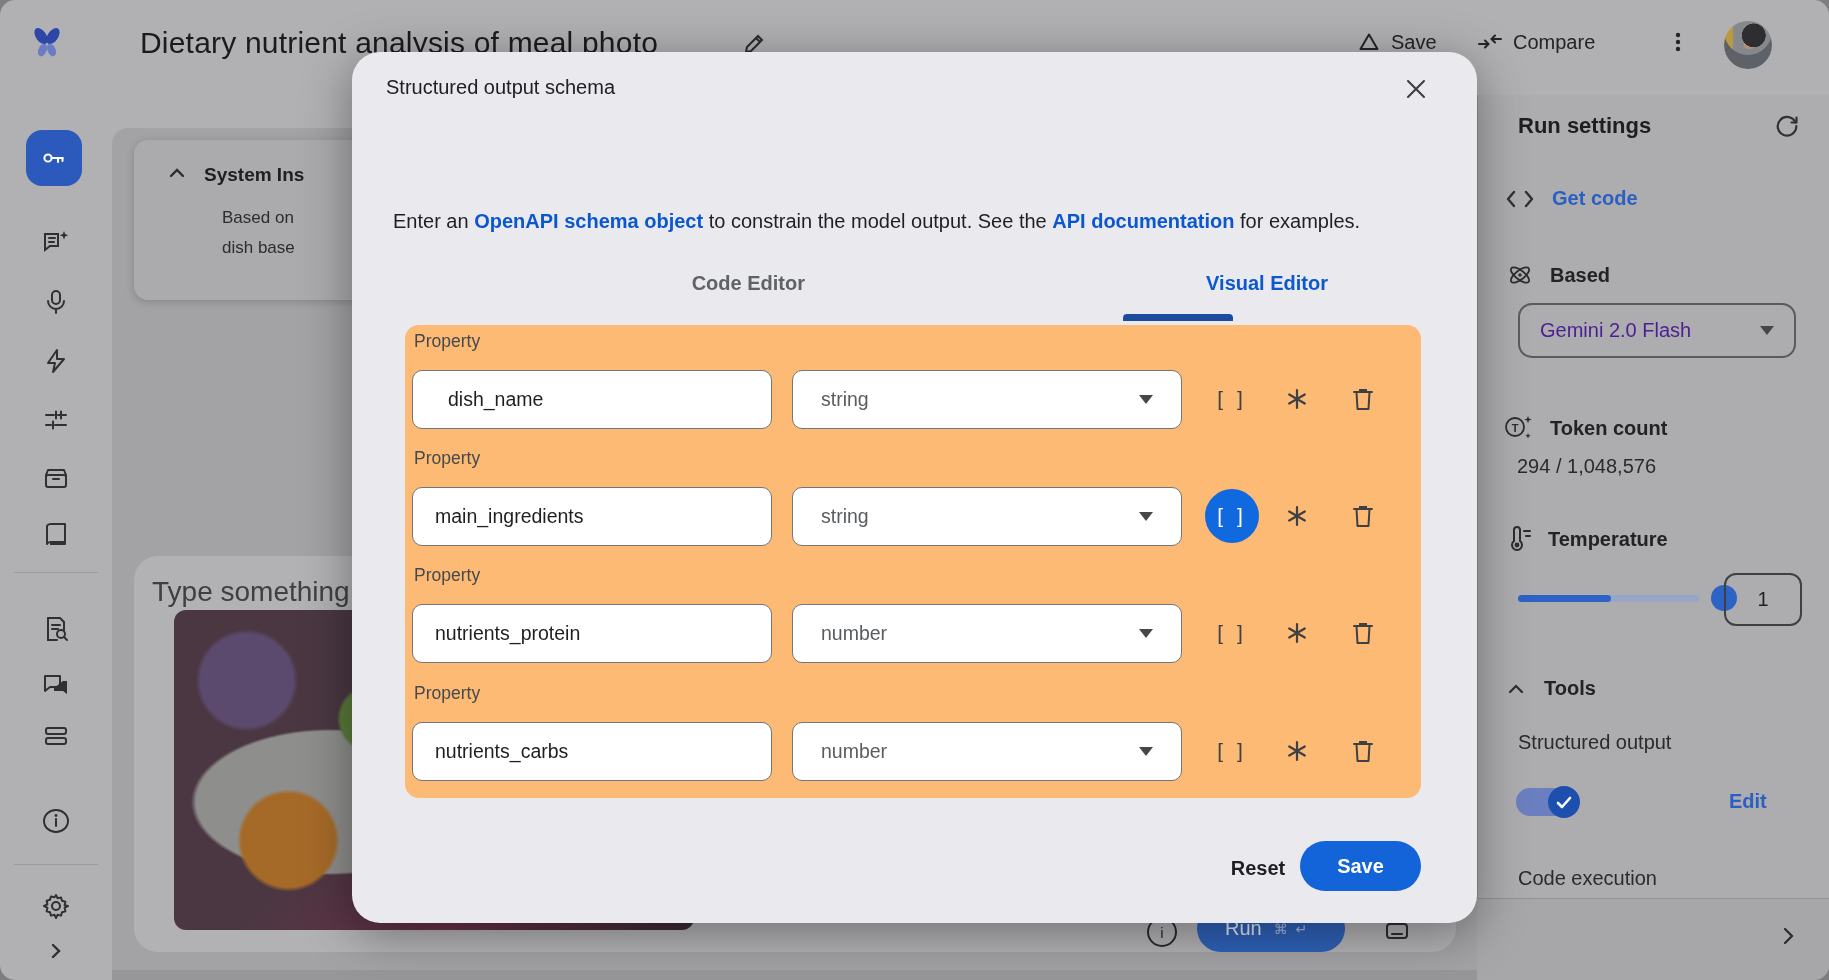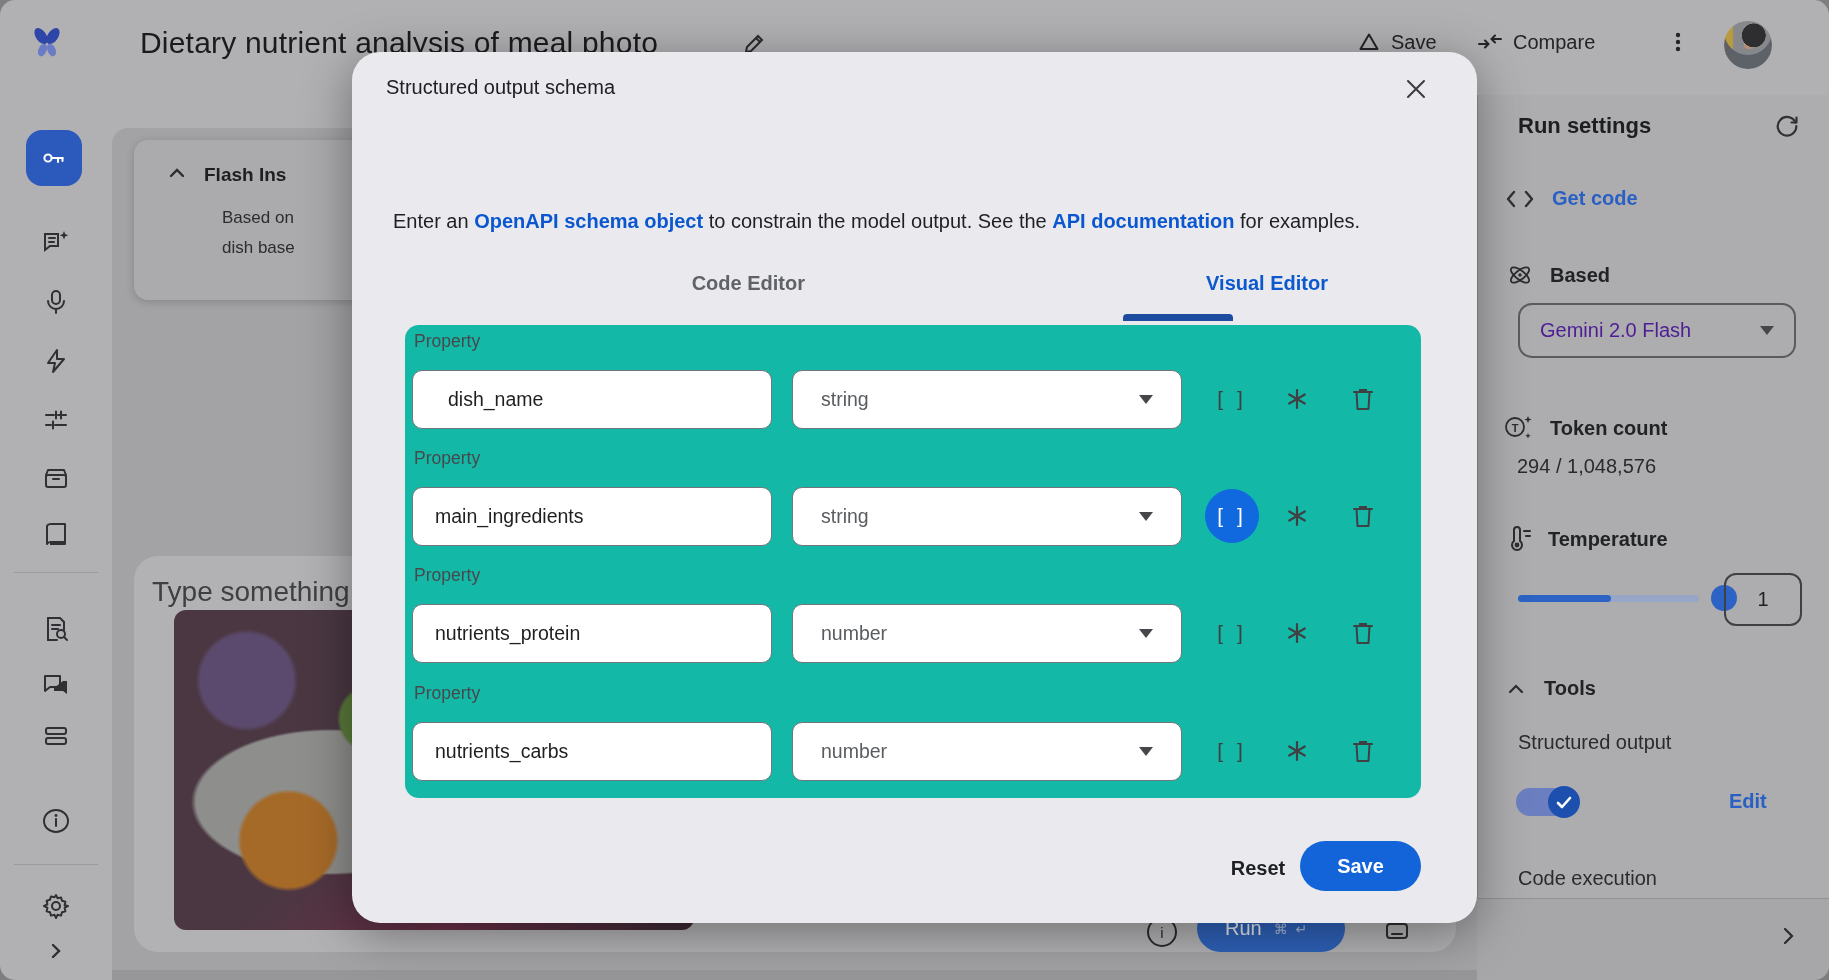--- a/index.html
+++ b/index.html
@@ -69,21 +69,21 @@
          box-shadow:0 10px 50px rgba(0,0,0,.38);}
   .m-title{position:absolute;left:34px;top:24px;font-size:20px;font-weight:normal;color:#202124;}
   .m-close{position:absolute;right:46px;top:22px;width:30px;height:30px;color:#3a3c3f;
      display:flex;align-items:center;justify-content:center;}
   .m-desc{position:absolute;left:41px;top:158px;font-size:20px;color:#1f2023;}
   .m-desc a{color:#0b57d0;text-decoration:none;font-weight:bold;}
   .tab{position:absolute;top:220px;font-size:20px;font-weight:bold;width:300px;text-align:right;}
   .tab.inactive{left:153px;color:#5f6368;}
   .tab.active{left:676px;color:#0c58cf;}
   .tab-underline{position:absolute;left:771px;top:262px;width:110px;height:7px;border-radius:4px 4px 0 0;background:#1c4ba0;}
-  .panel{position:absolute;left:53px;top:273px;width:1016px;height:473px;background:#14b8a6;border-radius:14px;overflow:hidden;}
+  .panel{position:absolute;left:53px;top:273px;width:1016px;height:473px;background:#fdba74;border-radius:14px;overflow:hidden;}
   .p-label{position:absolute;left:9px;font-size:17.5px;color:#47494c;}
   .p-input{position:absolute;left:7px;width:360px;height:59px;border:1.8px solid #72757a;border-radius:10px;
      background:#fff;box-sizing:border-box;display:flex;align-items:center;padding-left:22px;
      font-size:19.5px;color:#1e1f21;}
   .p-select{position:absolute;left:387px;width:390px;height:59px;border:1.8px solid #72757a;border-radius:10px;
      background:#fff;box-sizing:border-box;display:flex;align-items:center;justify-content:space-between;
      padding:0 28px;font-size:19.5px;color:#595c60;}
   .p-array{position:absolute;left:800px;width:54px;height:54px;display:flex;align-items:center;justify-content:center;
      font-size:21px;letter-spacing:4px;color:#3e4043;border-radius:50%;}
   .p-array.active{background:#1169e0;color:#fff;}
@@ -238,21 +238,21 @@
   </div>
 
   <div class="abs main-card"></div>
 
   <div class="abs sys-card">
     <span class="abs" style="left:34px;top:26px;color:#2c2d2f;">
       <svg width="18" height="14" viewBox="0 0 18 14" fill="none" stroke="currentColor" stroke-width="2.4" stroke-linecap="round">
           <path d="M3 10l6-6 6 6"></path>
         </svg>
     </span>
-    <span class="sys-head">Flash Ins</span>
+    <span class="sys-head">System Ins</span>
     <span class="sys-line" style="top:68px;">Based on</span>
     <span class="sys-line" style="top:98px;">dish base</span>
   </div>
 
   <div class="abs prompt-card">
     <span class="prompt-label">Type something</span>
     <div class="food-img"></div>
   </div>
 
   <div class="abs run-row-info">i</div>

